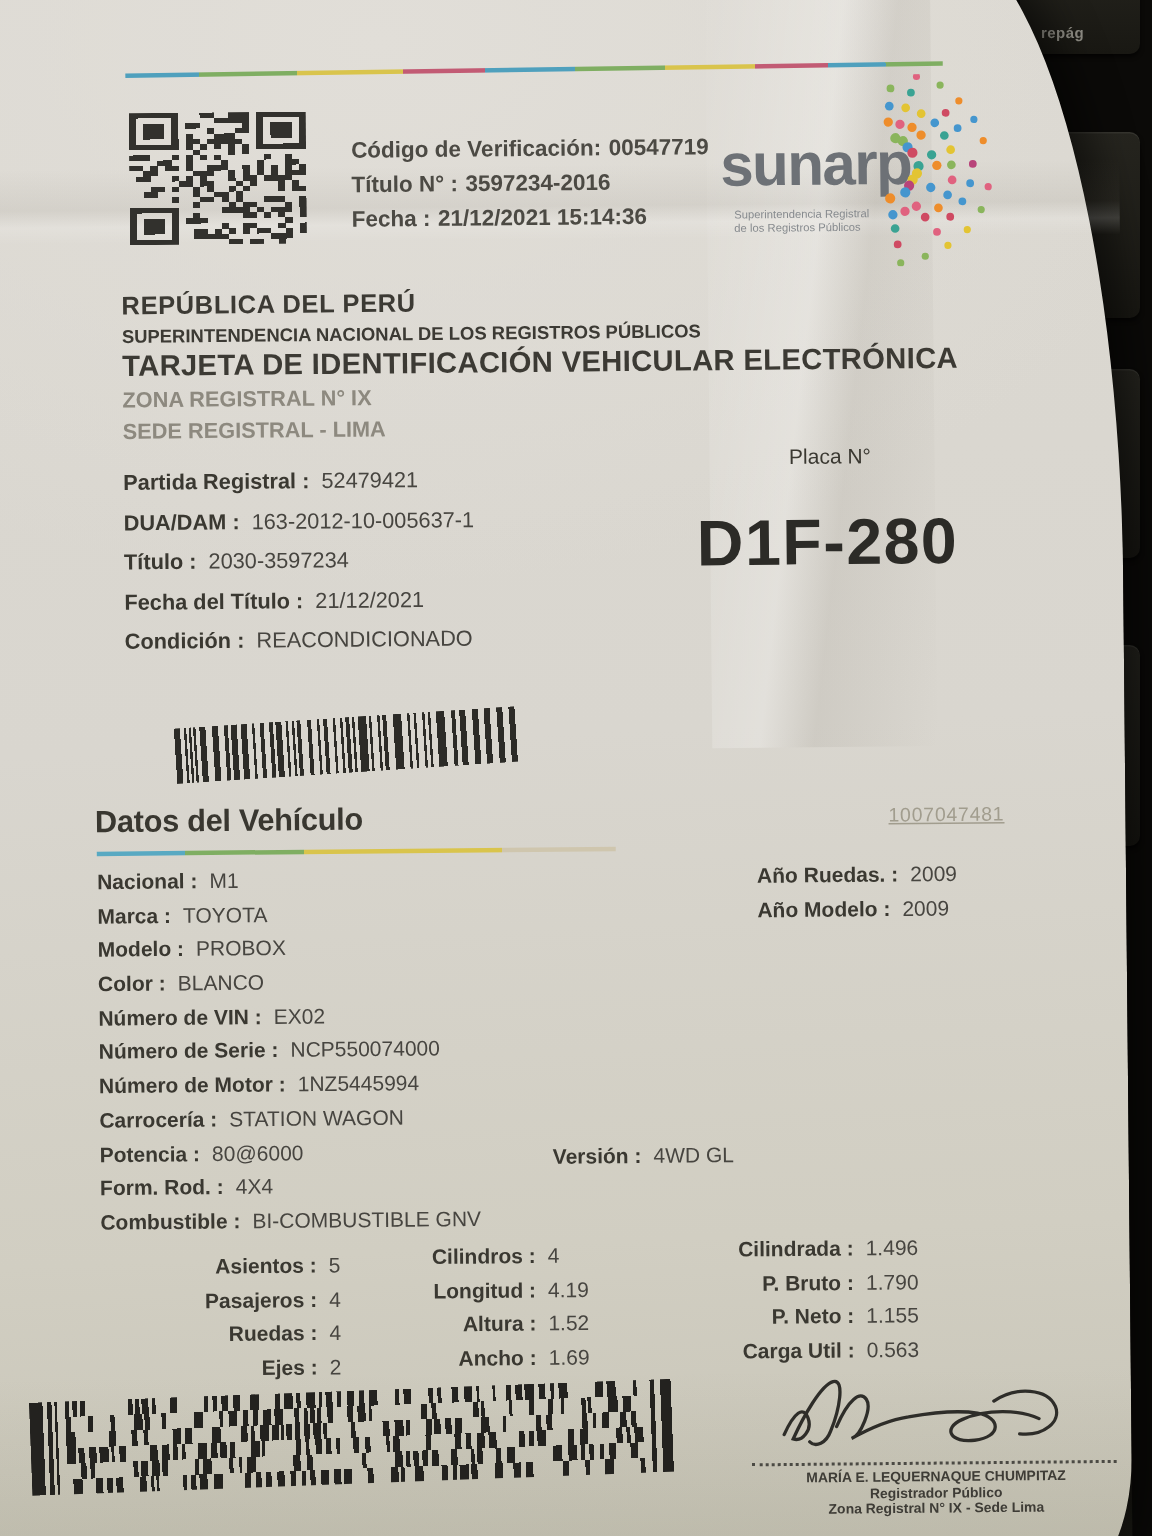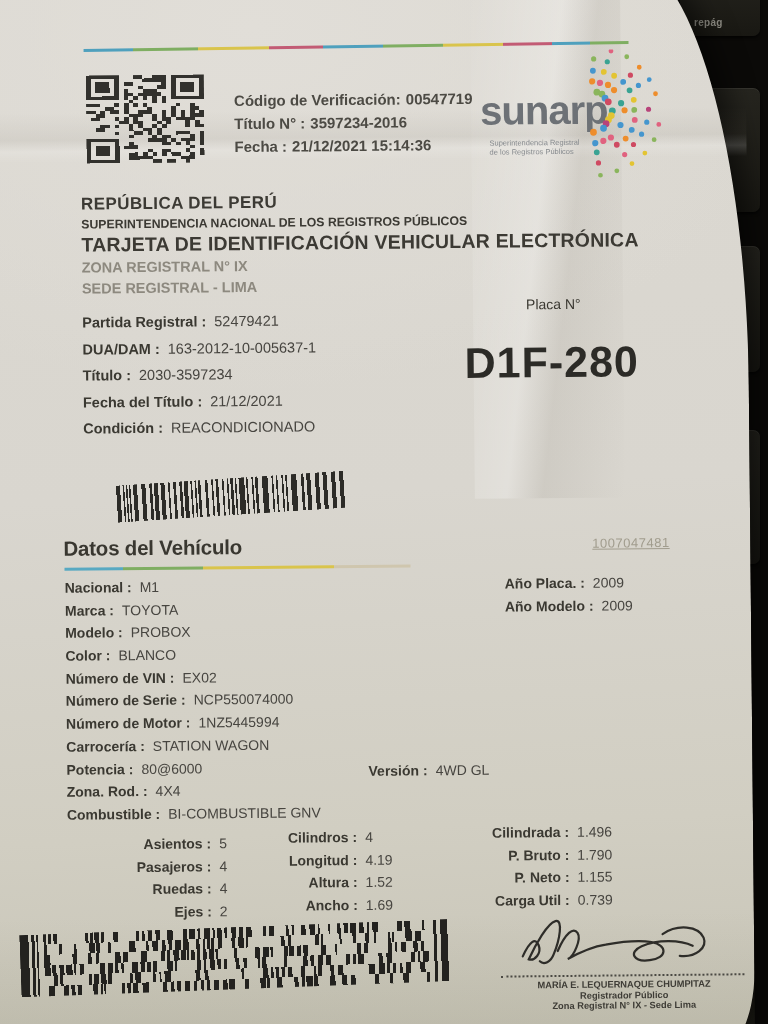--- a/index.html
+++ b/index.html
@@ -557,26 +557,26 @@
       <div class="veh-left">
         <div class="row"><span class="lbl">Nacional :</span><span class="val">M1</span></div>
         <div class="row"><span class="lbl">Marca :</span><span class="val">TOYOTA</span></div>
         <div class="row"><span class="lbl">Modelo :</span><span class="val">PROBOX</span></div>
         <div class="row"><span class="lbl">Color :</span><span class="val">BLANCO</span></div>
         <div class="row"><span class="lbl">Número de VIN :</span><span class="val">EX02</span></div>
         <div class="row"><span class="lbl">Número de Serie :</span><span class="val">NCP550074000</span></div>
         <div class="row"><span class="lbl">Número de Motor :</span><span class="val">1NZ5445994</span></div>
         <div class="row"><span class="lbl">Carrocería :</span><span class="val">STATION WAGON</span></div>
         <div class="row"><span class="lbl">Potencia :</span><span class="val">80@6000</span></div>
-        <div class="row"><span class="lbl">Zona. Rod. :</span><span class="val">4X4</span></div>
+        <div class="row"><span class="lbl">Form. Rod. :</span><span class="val">4X4</span></div>
         <div class="row"><span class="lbl">Combustible :</span><span class="val">BI-COMBUSTIBLE GNV</span></div>
       </div>
 
       <div class="veh-right">
-        <div class="row"><span class="lbl">Año Placa. :</span><span class="val">2009</span></div>
+        <div class="row"><span class="lbl">Año Ruedas. :</span><span class="val">2009</span></div>
         <div class="row"><span class="lbl">Año Modelo :</span><span class="val">2009</span></div>
       </div>
 
       <div class="abs version-row"><span class="lbl">Versión :</span><span class="val">4WD GL</span></div>
 
       <div class="spec-col spec1">
         <div class="row">
             <span class="lbl">Asientos :</span>
             <span class="val">5</span>
           </div>
@@ -619,21 +619,21 @@
         <div class="row">
             <span class="lbl">P. Bruto :</span>
             <span class="val">1.790</span>
           </div>
         <div class="row">
             <span class="lbl">P. Neto :</span>
             <span class="val">1.155</span>
           </div>
         <div class="row">
             <span class="lbl">Carga Util :</span>
-            <span class="val">0.739</span>
+            <span class="val">0.563</span>
           </div>
       </div>
 
       <div class="pdf">
         <svg id="pdf-svg" viewBox="0 0 430 62" preserveAspectRatio="none" shape-rendering="crispEdges">
             <rect x="0" y="0" width="9" height="62"></rect>
             <rect x="12" y="0" width="3" height="62"></rect>
             <rect x="17" y="0" width="1.6" height="62"></rect>
             <rect x="24.0" y="0.0" width="2.7" height="10.4"></rect>
             <rect x="28.9" y="0.0" width="2.9" height="10.4"></rect>

